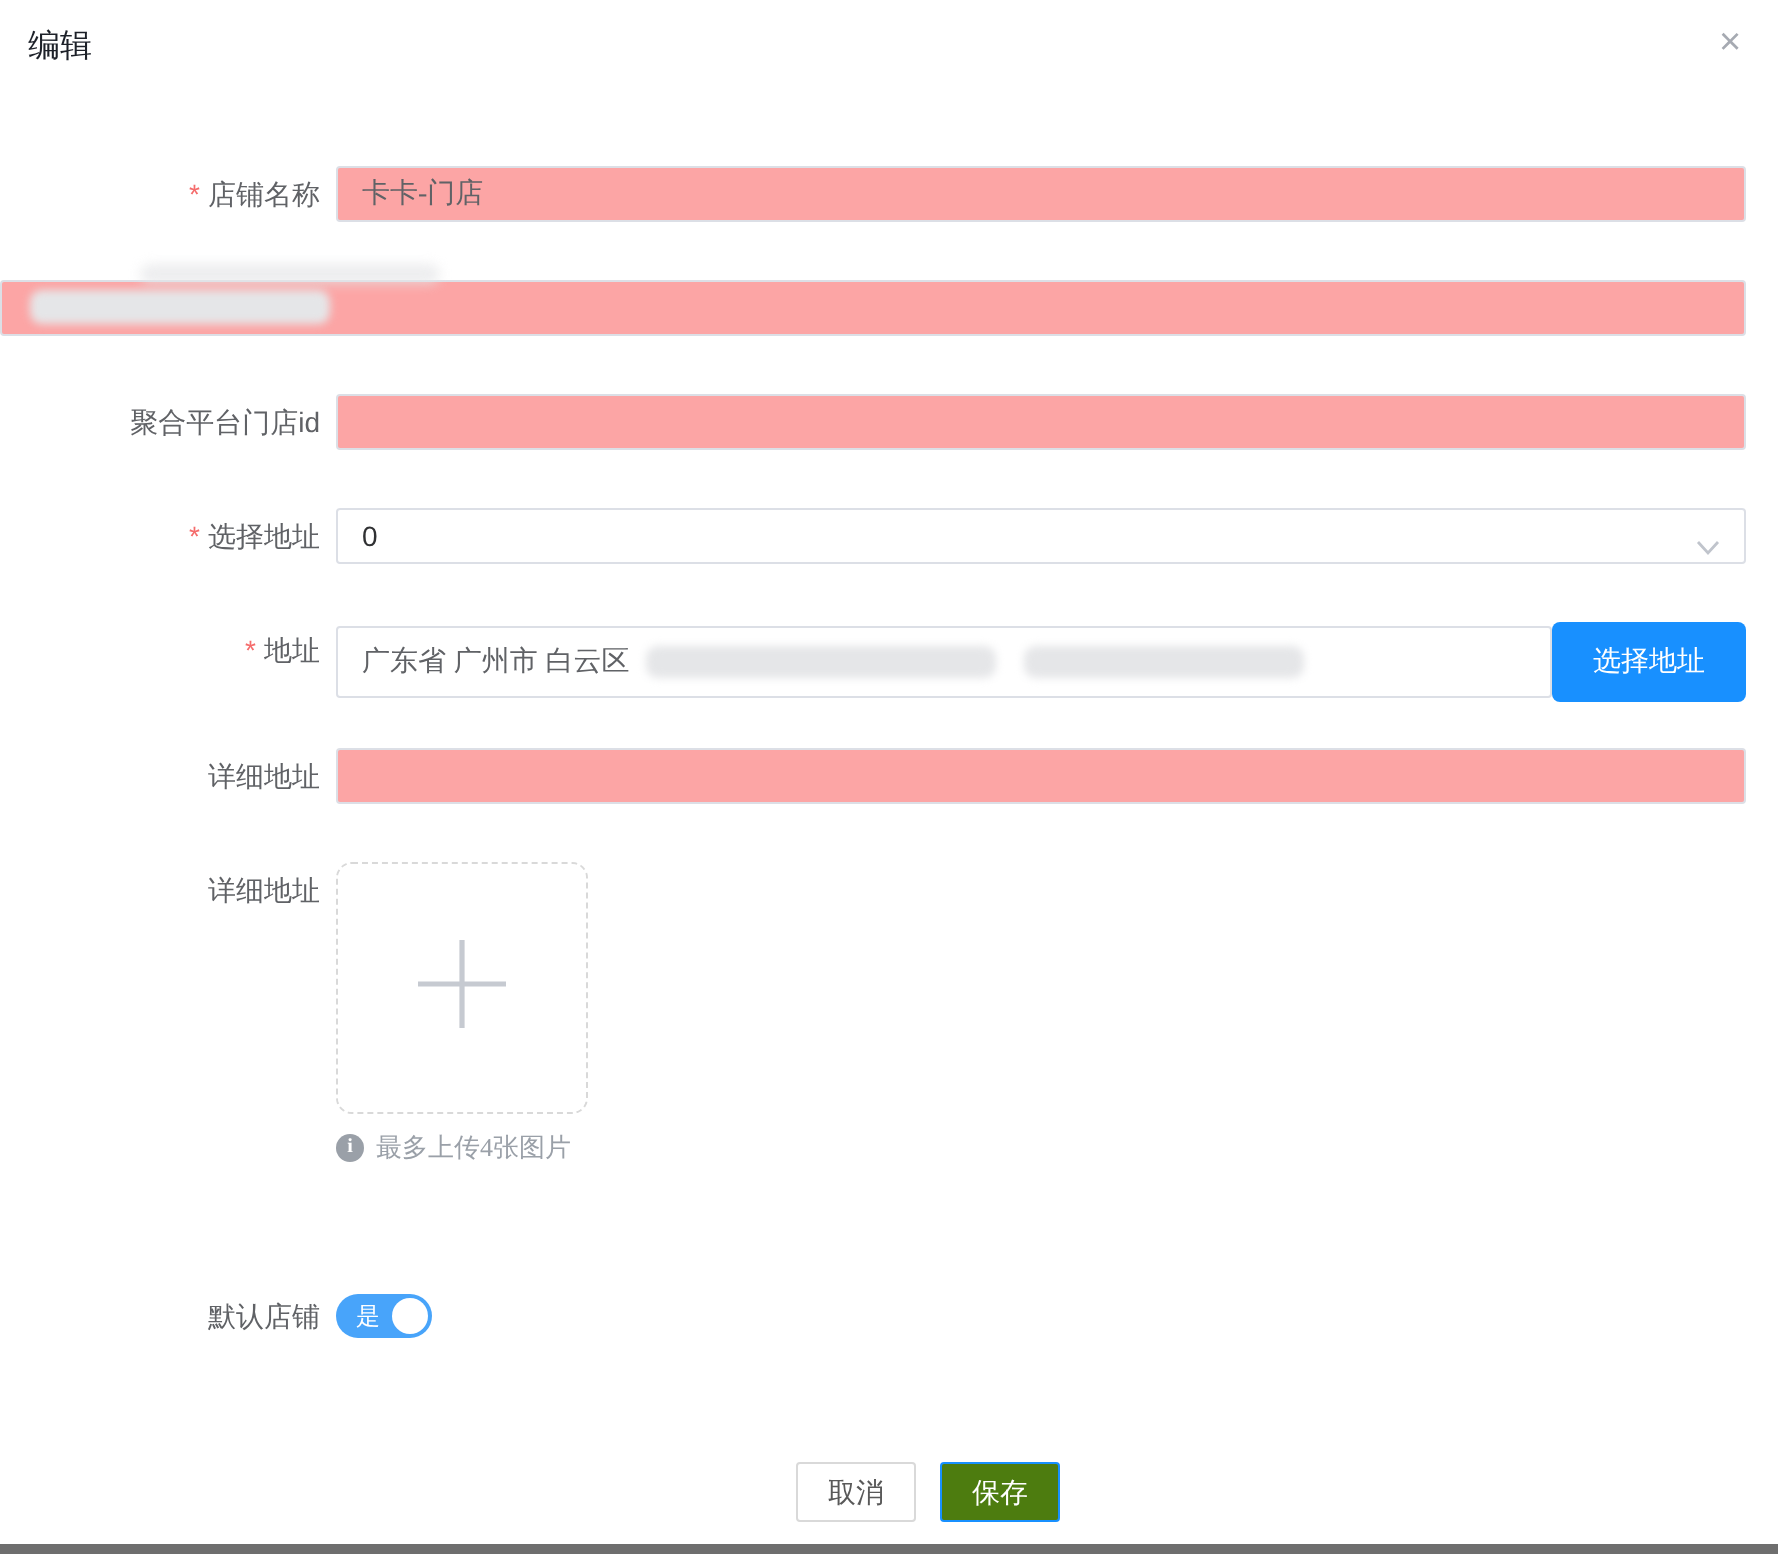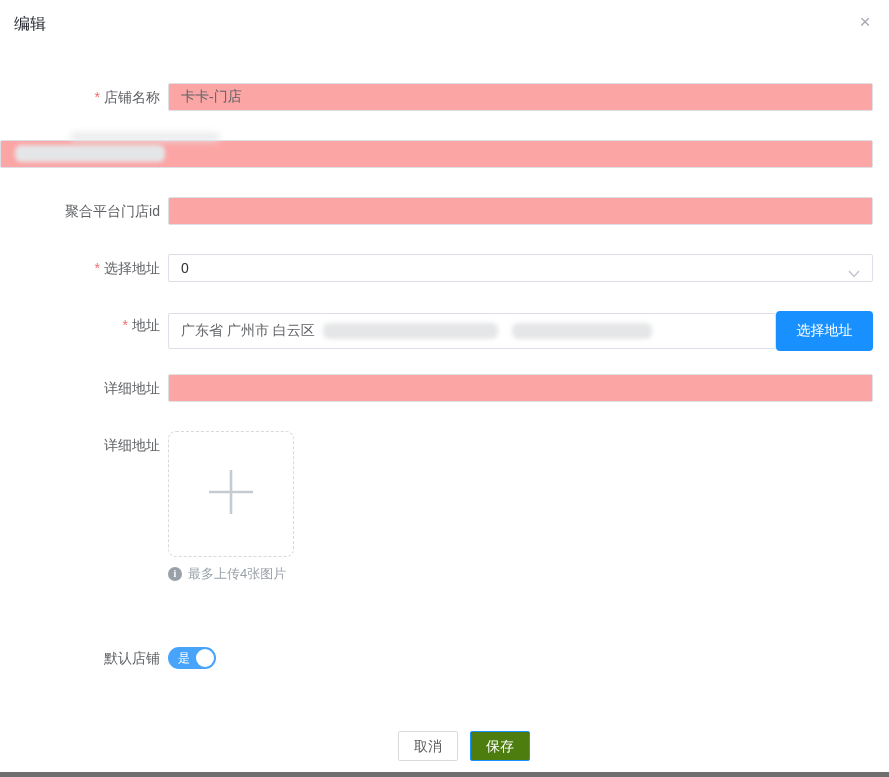--- a/index.html
+++ b/index.html
@@ -79,21 +79,21 @@
     display:flex; align-items:center; justify-content:center;
     background:#fff; cursor:pointer;
   }
   .upload-tip { display:flex; align-items:center; gap:6px; margin-top:8px; }
   .info-icon {
     width:14px; height:14px; border-radius:50%;
     background:#9aa0a8; color:#fff;
     font-size:10px; font-weight:bold; line-height:14px; text-align:center;
     font-family:"Liberation Serif",serif;
   }
-  .tip-text { font-size:13px; color:#9aa0a8; }
+  .tip-text { font-size:13px; color:#9aa0a8;font-family:Liberation Serif, serif; }
   .row-photo { margin-bottom:64px; }
 
   
   .row-switch .form-label { line-height:22px; }
   .switch {
     position:relative; width:48px; height:22px;
     background:#48a4fa; border-radius:11px; border:none; cursor:pointer;
   }
   .switch-text {
     position:absolute; left:10px; top:50%; transform:translateY(-50%);

